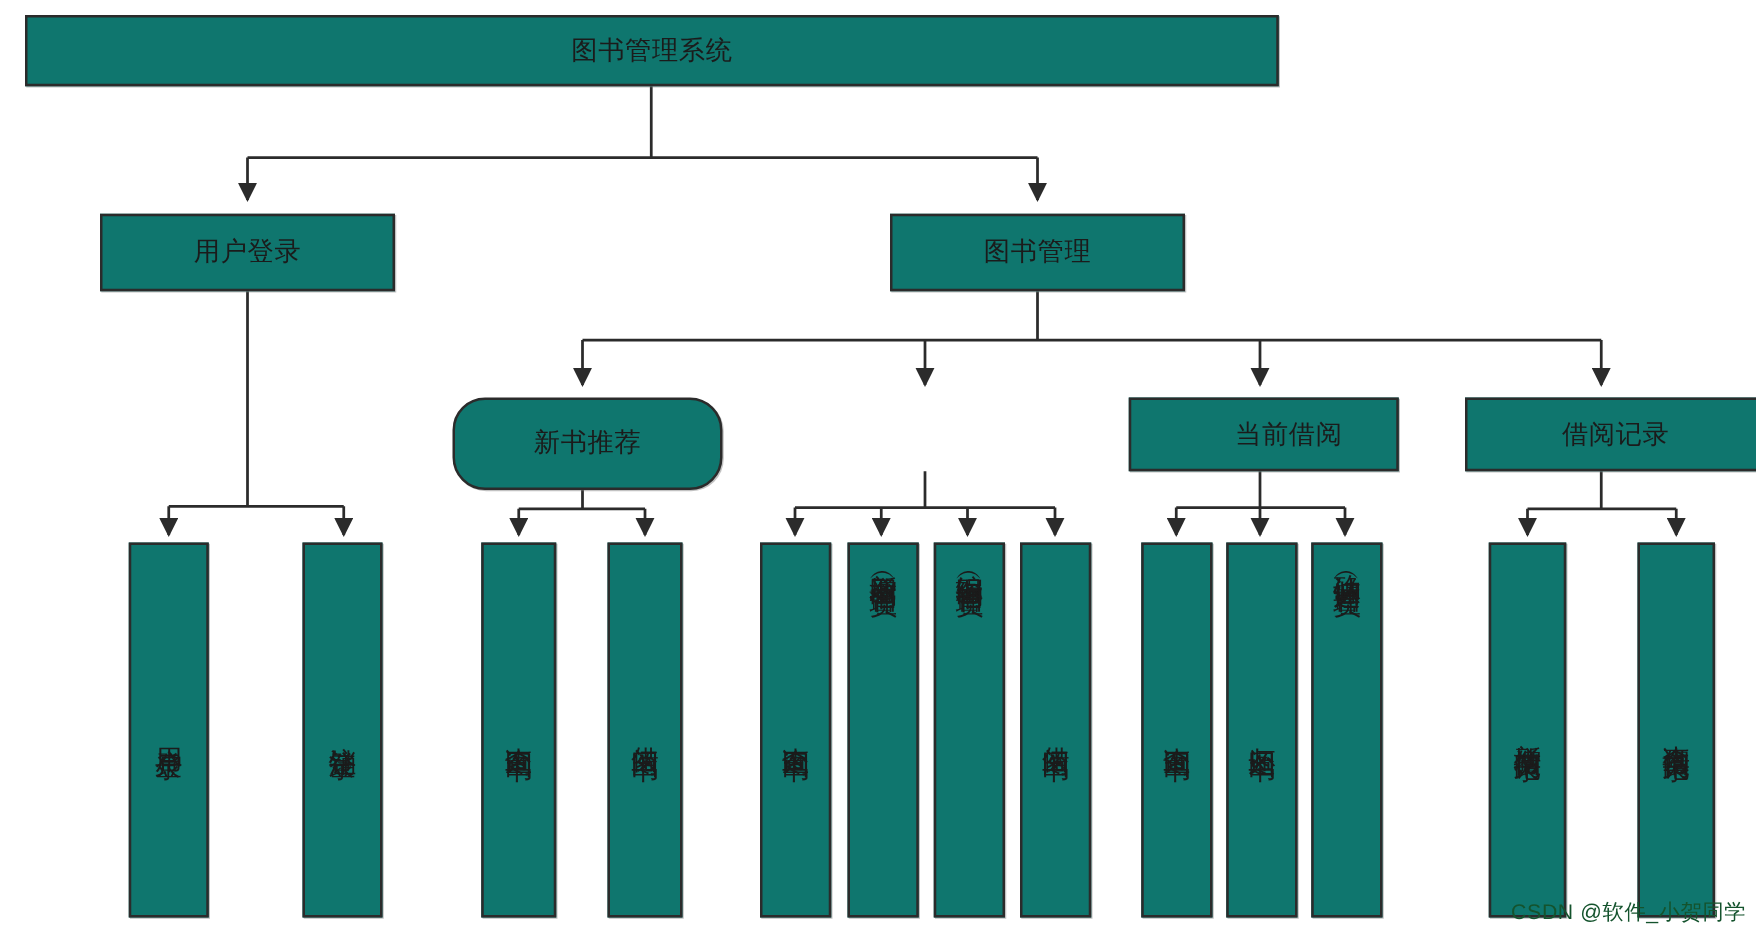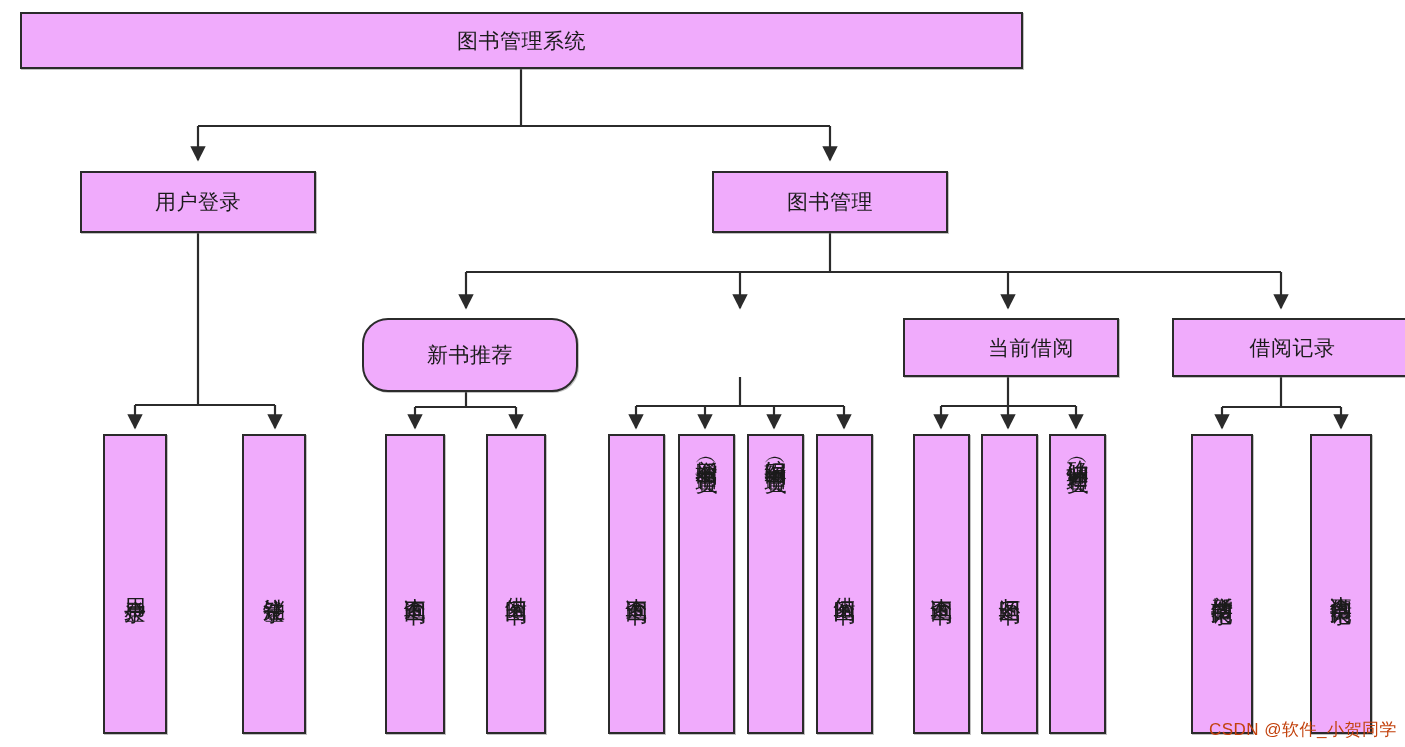--- a/index.html
+++ b/index.html
@@ -21,21 +21,21 @@
     position: absolute;
     left: 0;
     top: 0;
     width: 1405px;
     height: 747px;
     pointer-events: none;
   }
   .node {
     position: absolute;
     box-sizing: border-box;
-    background: #f0abfc;
+    background: #0f766e;
     border: 2px solid #2b2b2b;
     box-shadow: 1px 1px 0 rgba(120,120,120,0.45);
     display: flex;
     align-items: center;
     justify-content: center;
     color: #1b1b1b;
   }
   .node .lbl {
     display: block;
     line-height: 1.12;
@@ -60,21 +60,21 @@
   }
   .node.vert.mid {
     align-items: center;
     padding-top: 0;
   }
   #watermark {
     position: absolute;
     right: 8px;
     bottom: 6px;
     font-size: 17px;
-    color: #c2410c;
+    color: #14532d;
     letter-spacing: 0.5px;
     user-select: none;
     white-space: nowrap;
   }
 </style>
 </head>
 <body>
 
 <div id="canvas">
 

